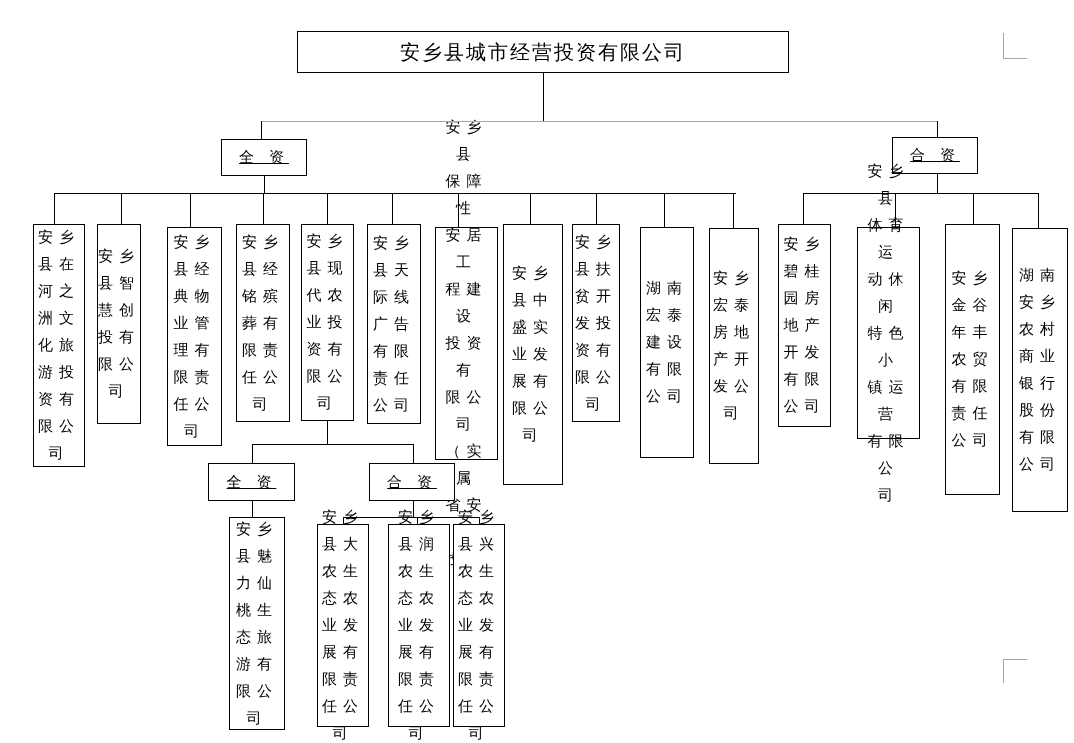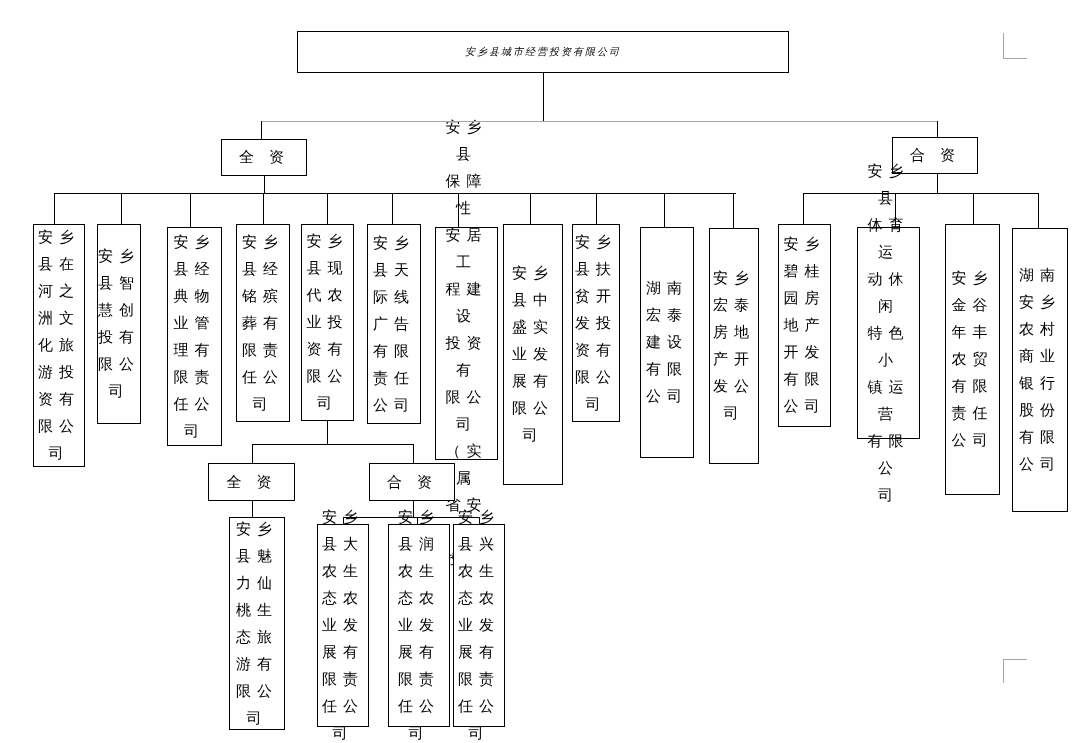--- a/index.html
+++ b/index.html
@@ -1,22 +1,22 @@
 <!DOCTYPE html>
 <html><head>
 <meta charset="utf-8">
 <style>
   html,body{margin:0;padding:0;background:#fff;}
   .page{position:relative;width:1074px;height:743px;background:#fff;overflow:hidden;
         font-family:"DejaVu Sans",sans-serif;color:#000;}
   .node{position:absolute;box-sizing:border-box;border:1.5px solid #000;background:#fff;
         display:flex;align-items:center;justify-content:center;}
   .vtext{white-space:pre-line;text-align:center;font-size:15px;line-height:27px;letter-spacing:6px;}
-  .hlabel{font-size:15px;letter-spacing:5px;white-space:pre;}
-  .rootlabel{font-size:10px;letter-spacing:2px;white-space:pre;font-style:italic;}
+  .hlabel{font-size:15px;letter-spacing:5px;white-space:pre;text-decoration:underline;}
+  .rootlabel{font-size:20px;letter-spacing:2px;white-space:pre;}
   .hline{position:absolute;height:1px;background:#000;}
   .vline{position:absolute;width:1px;background:#000;}
   .gray{background:#a6a6a6;}
 </style>
 </head>
 <body>
 
 <div class="page" id="chart">
     <div class="node" style="left: 297px; top: 31px; width: 492px; height: 42px;">
       <div class="rootlabel">安乡县城市经营投资有限公司</div>

